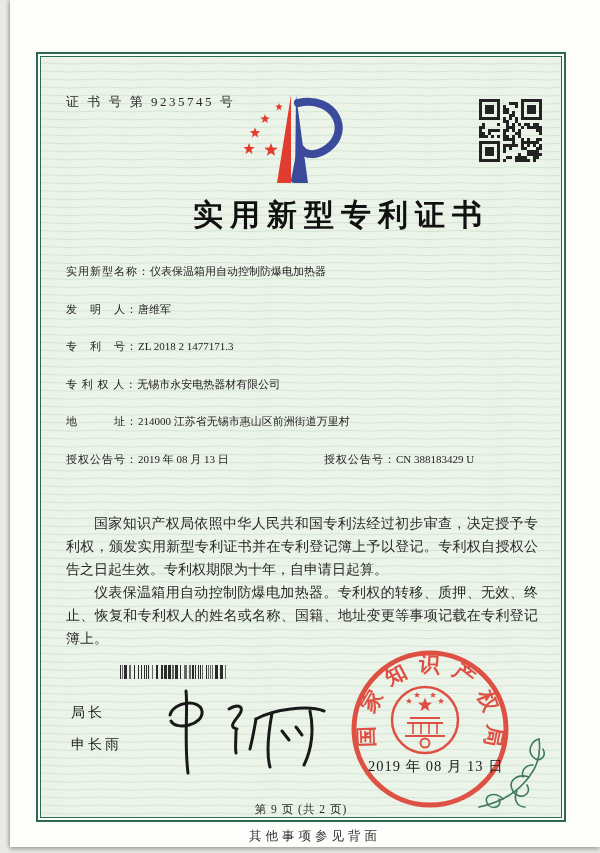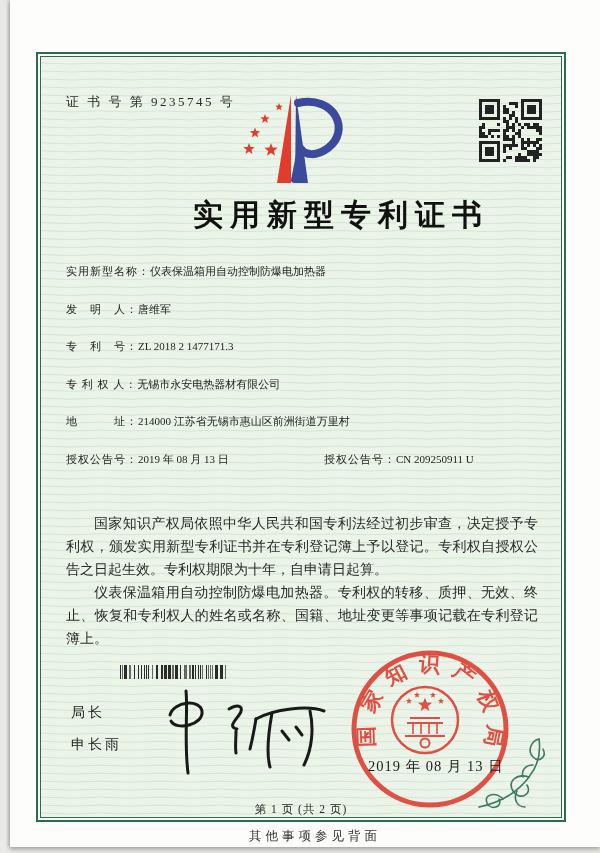--- a/index.html
+++ b/index.html
@@ -409,21 +409,21 @@
           <span class="lbl">专　利　号：</span><span>ZL 2018 2 1477171.3</span>
         </div>
         <div class="frow">
           <span class="lbl">专 利 权 人：</span><span>无锡市永安电热器材有限公司</span>
         </div>
         <div class="frow">
           <span class="lbl">地　　　址：</span><span>214000 江苏省无锡市惠山区前洲街道万里村</span>
         </div>
         <div class="frow">
           <span class="lbl">授权公告号：</span><span>2019 年 08 月 13 日</span>
-          <span class="grant-no"><span class="lbl">授权公告号：</span><span>CN 209250911 U</span></span>
+          <span class="grant-no"><span class="lbl">授权公告号：</span><span>CN 388183429 U</span></span>
         </div>
       </div>
 
       <div class="paras">
         <p>国家知识产权局依照中华人民共和国专利法经过初步审查，决定授予专利权，颁发实用新型专利证书并在专利登记簿上予以登记。专利权自授权公告之日起生效。专利权期限为十年，自申请日起算。</p>
         <p>仪表保温箱用自动控制防爆电加热器。专利权的转移、质押、无效、终止、恢复和专利权人的姓名或名称、国籍、地址变更等事项记载在专利登记簿上。</p>
       </div>
 
       <svg class="barcode" id="barcode-svg" viewBox="0 0 107 14" preserveAspectRatio="none">
           <rect x="0" y="0" width="1" height="14" fill="#2b2b2b"></rect>
@@ -500,21 +500,21 @@
             <path d="M-18,3 h36" fill="none" stroke-width="2"></path>
             <path d="M-12,3 v11 M-4,3 v11 M4,3 v11 M12,3 v11" fill="none" stroke-width="1.6"></path>
             <path d="M-20,16 h40" fill="none" stroke-width="2"></path>
             <circle cx="0" cy="23" r="4.5" fill="none" stroke-width="2"></circle>
           </g>
         </g>
       </svg>
 
       <div class="seal-date">2019 年 08 月 13 日</div>
 
-      <div class="page-info">第 1 页 (共 2 页)</div>
+      <div class="page-info">第 9 页 (共 2 页)</div>
 
       <svg class="flourish" viewBox="0 0 84 84">
         <g fill="none" stroke="#3f7a5c" stroke-width="1.6" stroke-linecap="round">
           <path d="M6,78 C26,74 44,64 56,48 C64,38 68,24 66,10"></path>
           <path d="M66,10 C58,12 54,22 60,28 C66,34 74,28 70,20"></path>
           <path d="M56,48 C44,44 34,52 40,62 C46,72 60,66 54,56"></path>
           <path d="M30,70 C22,62 10,66 14,74 C18,82 30,78 26,70"></path>
           <path d="M44,62 C40,70 44,78 52,78"></path>
           <path d="M60,36 C52,36 48,42 50,48"></path>
         </g>

